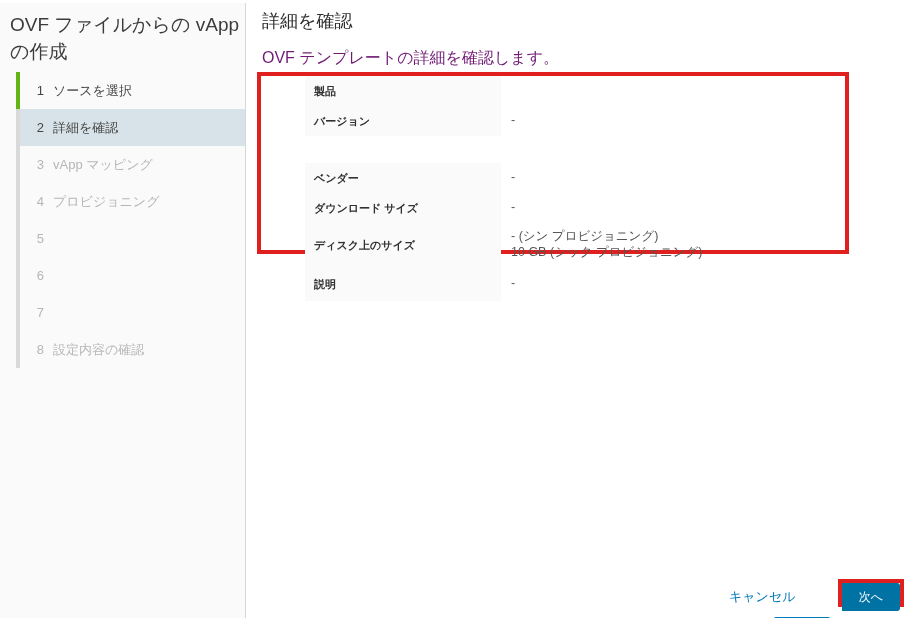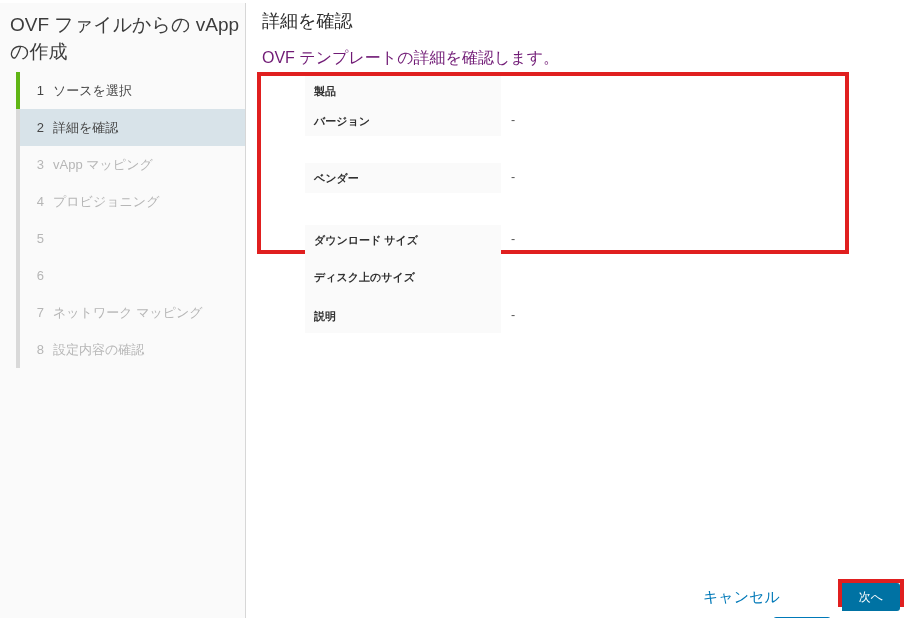--- a/index.html
+++ b/index.html
@@ -71,24 +71,24 @@
     flex: 1 1 auto;
     font-size: 12.5px; color: #565656;
     padding-left: 10px;
     display: flex; align-items: center;
     white-space: pre-line;
     line-height: 1.25;
   }
 
   
   .btn-cancel {
-    position: absolute; left: 456px; top: 588px;
+    position: absolute; left: 482px; top: 588px;
     background: none; border: none;
     font-family: inherit;
-    font-size: 15px; color: #0079b8;
+    font-size: 13px; color: #0079b8;
     cursor: pointer;
     text-align: center;
   }
   .btn-prev {
     position: absolute; left: 526px; top: 617px;
     width: 58px; height: 28px;
     background: #ffffff;
     border: 1px solid #0079b8; border-radius: 3px;
     font-family: inherit;
     font-size: 12px; color: #0079b8;
@@ -131,21 +131,20 @@
         <span class="label">プロビジョニング</span>
       </li>
       <li class="step upcoming">
         <span class="num">5</span>
       </li>
       <li class="step upcoming">
         <span class="num">6</span>
       </li>
       <li class="step upcoming">
         <span class="num">7</span>
-        <span class="label">ネットワーク マッピング</span>
       </li>
       <li class="step upcoming">
         <span class="num">8</span>
         <span class="label">設定内容の確認</span>
       </li>
     </ul>
 </div>
 
 <div class="content">
   <h2 class="page-title">詳細を確認</h2>
@@ -158,26 +157,28 @@
           <div class="detail-value"></div>
         </div>
         <div class="detail-row" style="height: 30px; text-align: center;">
           <div class="detail-label">バージョン</div>
           <div class="detail-value">-</div>
         </div>
         <div class="detail-row" style="height: 30px; margin-top: 27px;">
           <div class="detail-label">ベンダー</div>
           <div class="detail-value">-</div>
         </div>
-        <div class="detail-row" style="height: 30px; margin-top: 32px;">
+        <div class="detail-row" style="height: 30px;">
           <div class="detail-label">ダウンロード サイズ</div>
           <div class="detail-value">-</div>
         </div>
         <div class="detail-row" style="height: 44px;">
           <div class="detail-label">ディスク上のサイズ</div>
+          <div class="detail-value">- (シン プロビジョニング)
+10 GB (シック プロビジョニング)</div>
         </div>
         <div class="detail-row" style="height: 34px; justify-content: flex-end;">
           <div class="detail-label">説明</div>
           <div class="detail-value">-</div>
         </div>
       </div>
   </div>
 
   <button class="btn-cancel">キャンセル</button>
   <button class="btn-prev">前へ</button>

